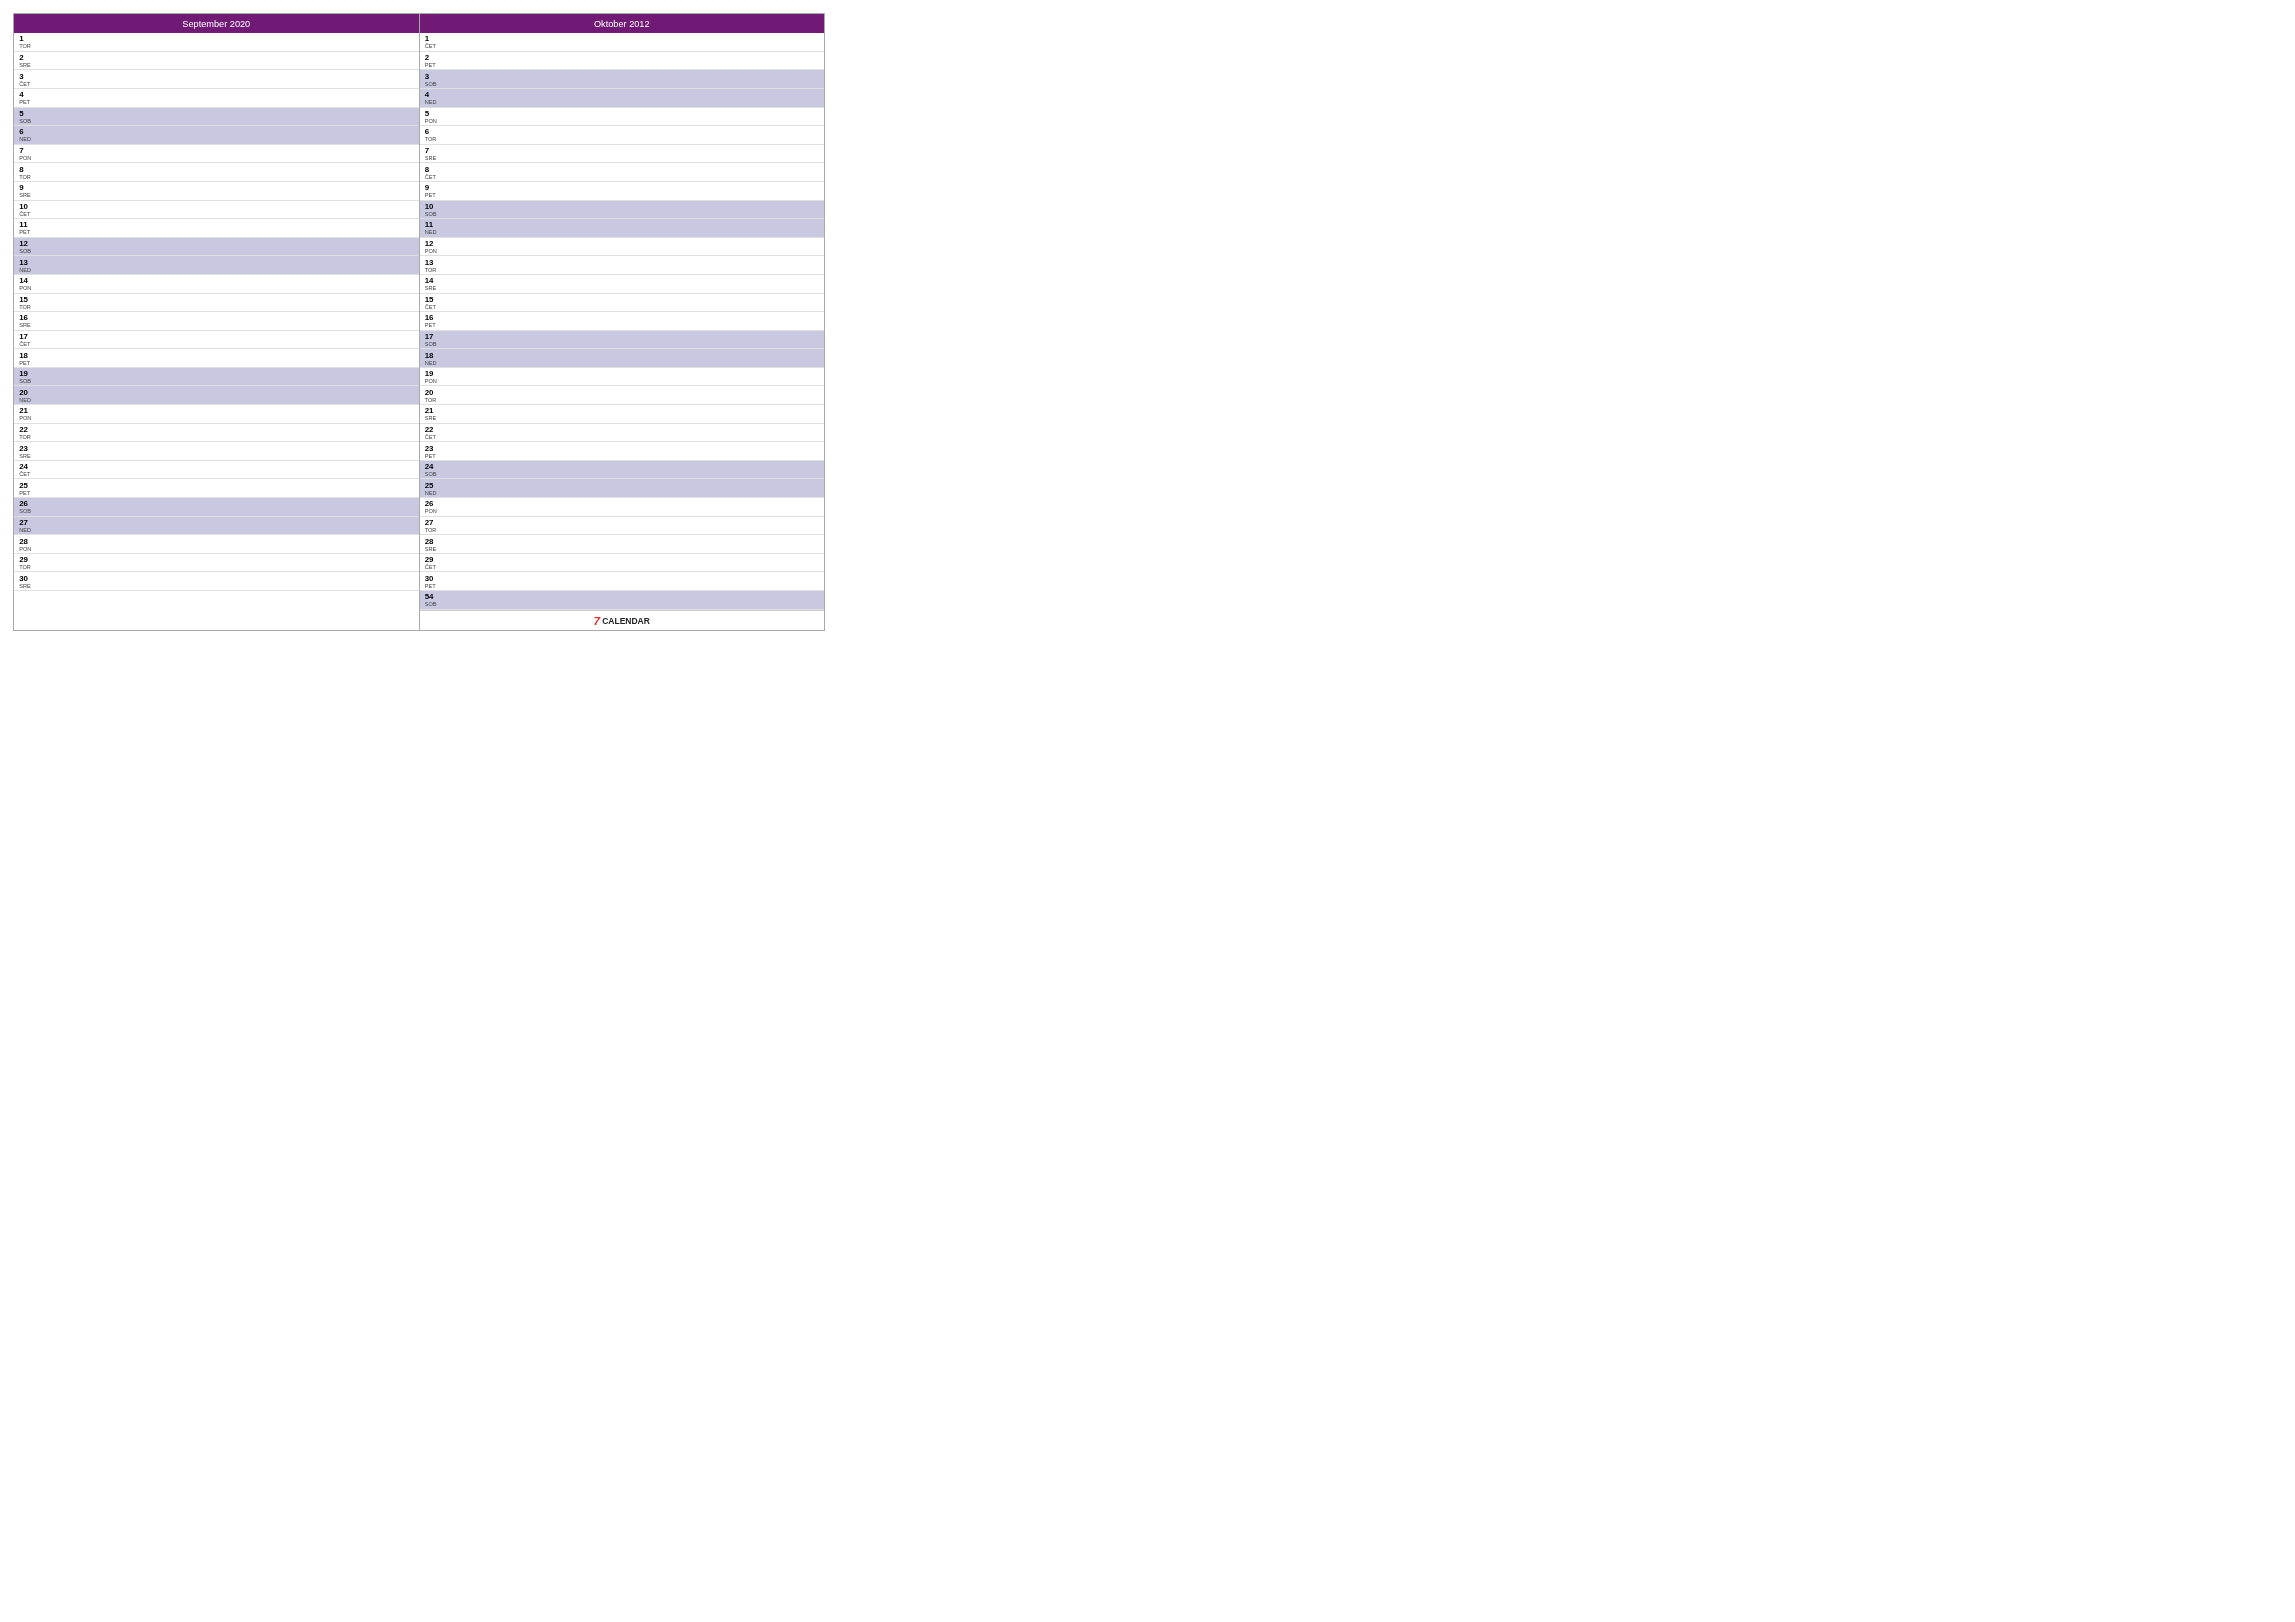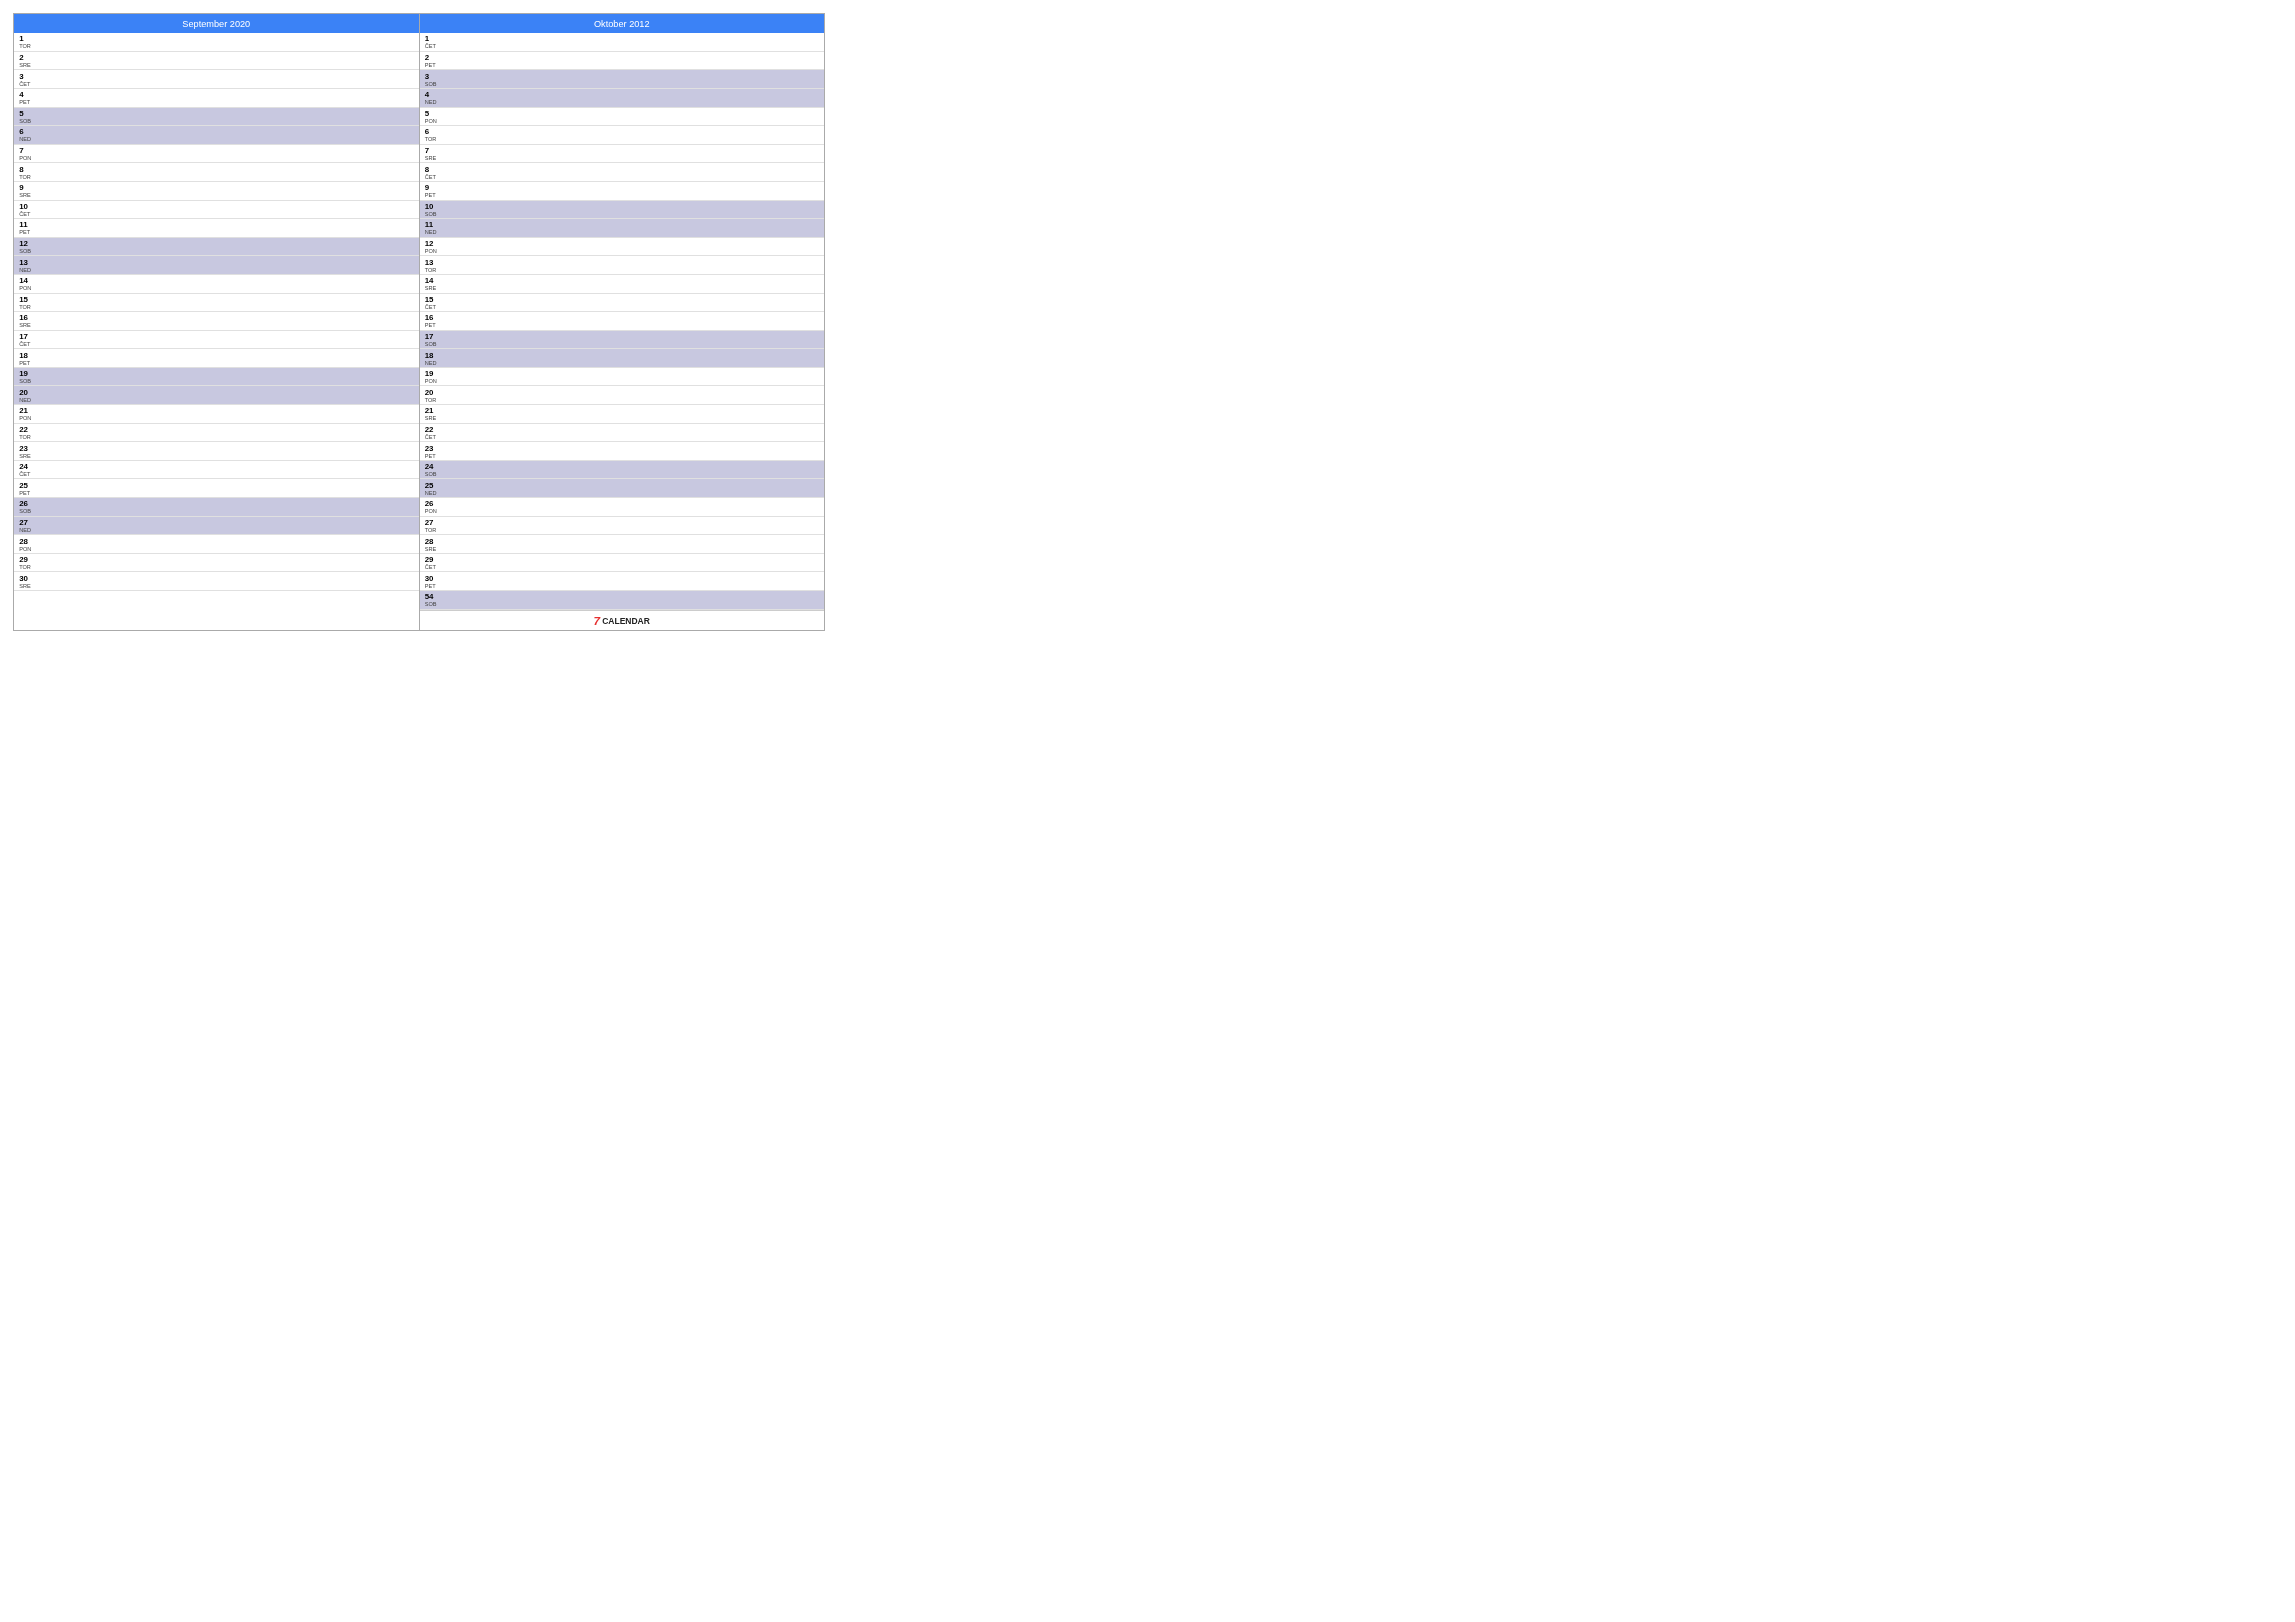--- a/index.html
+++ b/index.html
@@ -23,21 +23,21 @@
       display: flex;
       border: 0.7px solid #aaa;
     }
 
     .col-left {
       flex: 1;
       border-right: 0.7px solid #aaa;
     }
 
     .col-header {
-      background: #3b82f6;
+      background: #701a75;
       color: white;
       text-align: center;
       padding: 4.6px;
       font-size: 9.2px;
     }
 
     .row-day {
       display: flex;
       flex-direction: column;
       padding: 1.3px 5.2px;

